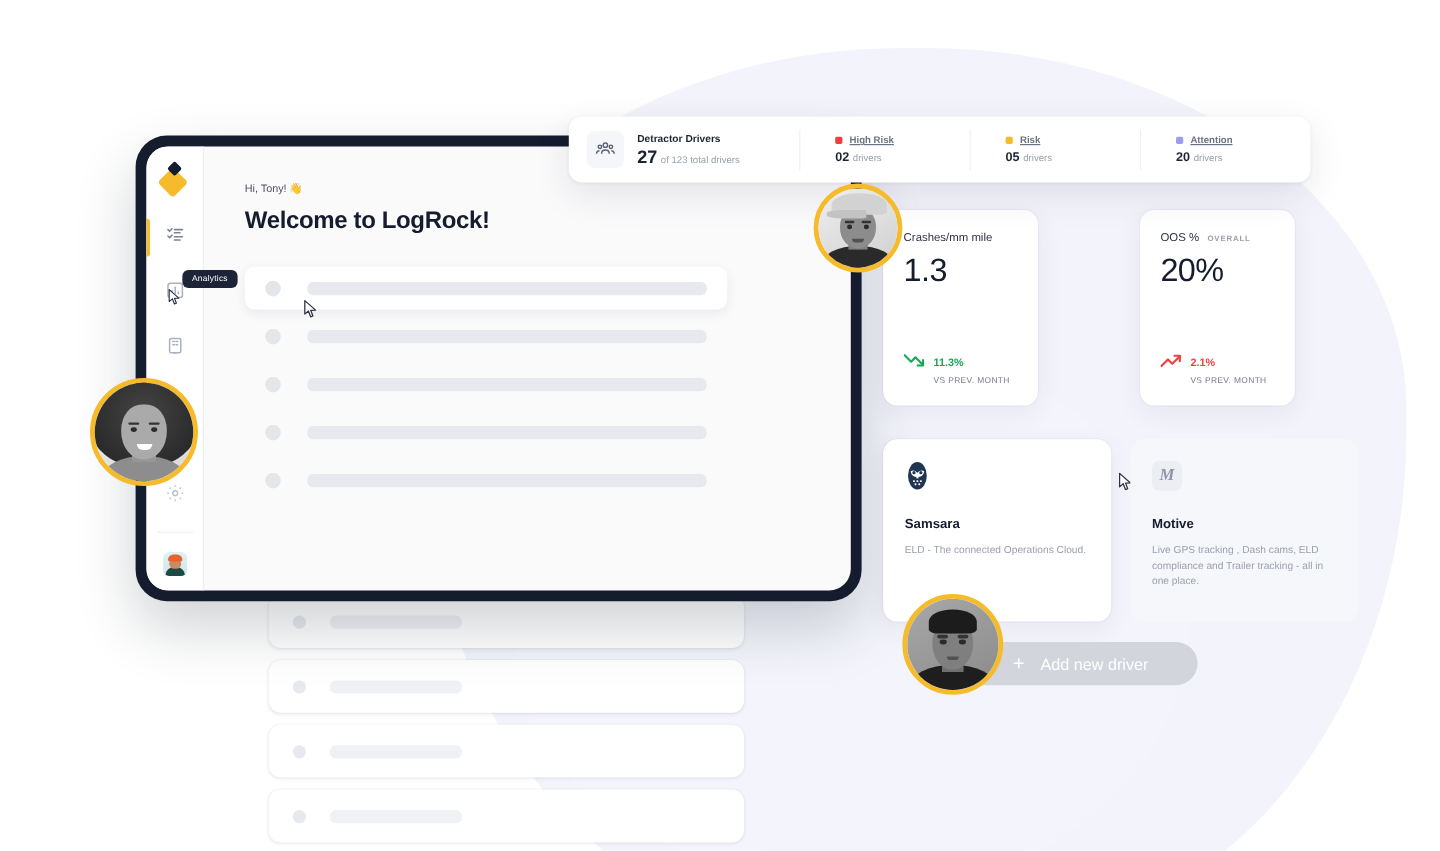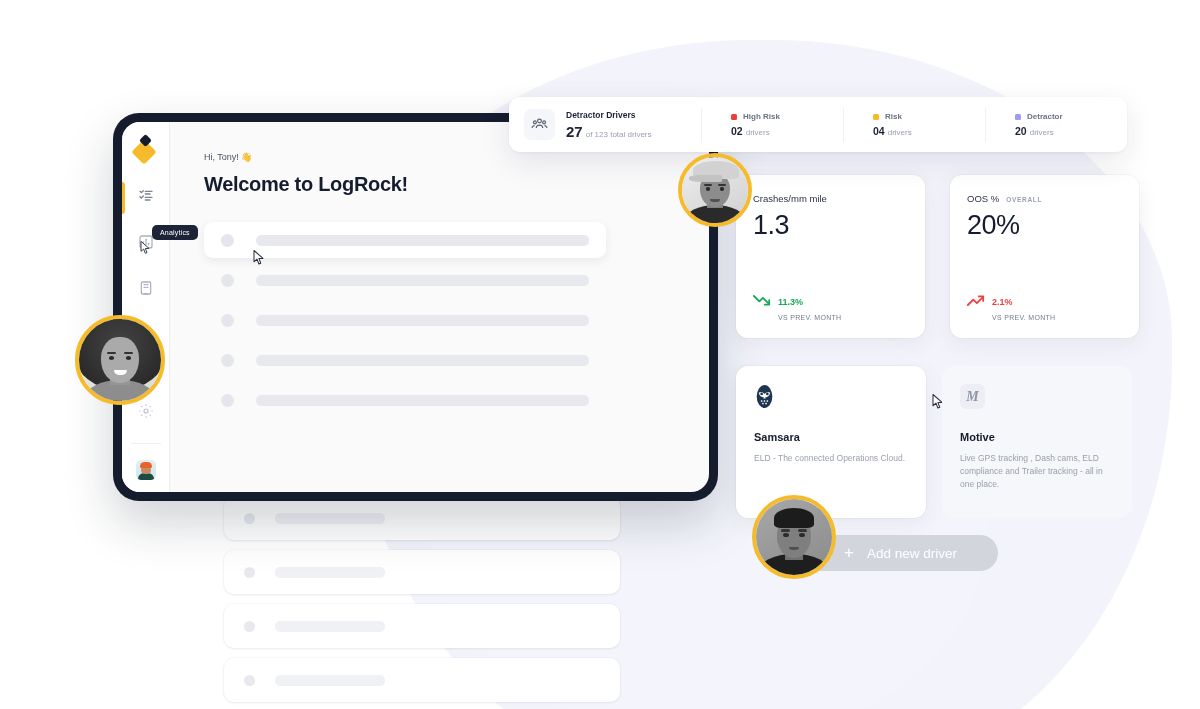--- a/index.html
+++ b/index.html
@@ -104,42 +104,42 @@
     height:36px; display:flex; align-items:center; padding:0 17px; margin-bottom:4px;
   }
   .row-dot{ width:13px; height:13px; border-radius:50%; background:#e4e6eb; margin-right:22px; flex:0 0 13px;}
   .row-bar{ height:11px; flex:1; border-radius:5px; background:#e7e9ee; max-width:333px;}
 
   
   .cursor{ position:absolute; width:15px; height:18px; pointer-events:none; }
 
   
   .statbar{
-    position:absolute; left:509px; top:97px; width:618px; height:55px;
+    position:absolute; left:474px; top:97px; width:618px; height:55px;
     background:#fff; border-radius:11px; display:flex; align-items:center;
     box-shadow:0 10px 30px rgba(26,32,56,.10), 0 1px 3px rgba(26,32,56,.05);
     z-index:6;
   }
   .stat-first{ display:flex; align-items:center; padding-left:15px; flex:0 0 192px; }
   .grp-icon{
     width:31px; height:31px; border-radius:7px; background:#f5f6f9;
     display:flex; align-items:center; justify-content:center; margin-right:11px; color:#5b6273;
   }
   .stat-l1{ font-size:8.5px; font-weight:bold; color:#1c2335; margin-bottom:3px; }
   .stat-l2{ font-size:8px; color:#9aa0ae; }
   .stat-l2 b{ color:#1c2335; font-size:15px; margin-right:3px; }
   .stat-cell{ flex:1; padding-left:29px; border-left:1px solid #eef0f4; height:34px; display:flex; flex-direction:column; justify-content:center;}
-  .stat-head{ display:flex; align-items:center; font-size:8px; color:#6b7283; margin-bottom:4px; font-weight:bold;}
+  .stat-head{ display:flex; align-items:center; font-size:8px; color:#6b7283; margin-bottom:4px; font-weight:bold;text-decoration:underline;}
   .sq{ width:6px; height:6px; border-radius:1.5px; margin-right:6px; }
   .stat-val{ font-size:8px; color:#9aa0ae;}
   .stat-val b{ font-size:10.5px; color:#1c2335; margin-right:3px;}
 
   
   .metric{
-    position:absolute; top:175px; width:189px; height:163px; background:#fff;
+    position:absolute; top:175px; width:129px; height:163px; background:#fff;
     border-radius:12px; padding:18px 17px;
     box-shadow:0 6px 22px rgba(26,32,56,.07), 0 0 0 1px rgba(26,32,56,.03);
     z-index:5;
   }
   #metric-crashes{ left:736px; }
   #metric-oos{ left:950px; }
   .m-title{ font-size:9.5px; color:#2b3242; display:flex; align-items:baseline; gap:7px; }
   .m-sub{ font-size:6.5px; color:#9aa0ae; letter-spacing:.7px; font-weight:bold;}
   .m-value{ font-size:27px; font-weight:500; color:#141c2e; margin-top:6px; letter-spacing:-.5px;}
   .m-foot{ position:absolute; left:17px; bottom:17px; }
@@ -378,27 +378,27 @@
           <span>High Risk</span>
         </div>
       <div class="stat-val"><b>02</b><span>drivers</span></div>
     </div>
 
     <div class="stat-cell">
       <div class="stat-head">
           <span class="sq" style="background:#f5bb2a"></span>
           <span>Risk</span>
         </div>
-      <div class="stat-val"><b>04</b><span>drivers</span></div>
+      <div class="stat-val"><b>05</b><span>drivers</span></div>
     </div>
 
     <div class="stat-cell">
       <div class="stat-head">
           <span class="sq" style="background:#9a9df0"></span>
-          <span>Detractor</span>
+          <span>Attention</span>
         </div>
       <div class="stat-val"><b>20</b><span>drivers</span></div>
     </div>
   </div>
 
   <div class="metric" id="metric-crashes">
     <div class="m-title">
         <span>Crashes/mm mile</span>
       </div>
     <div class="m-value">1.3</div>

